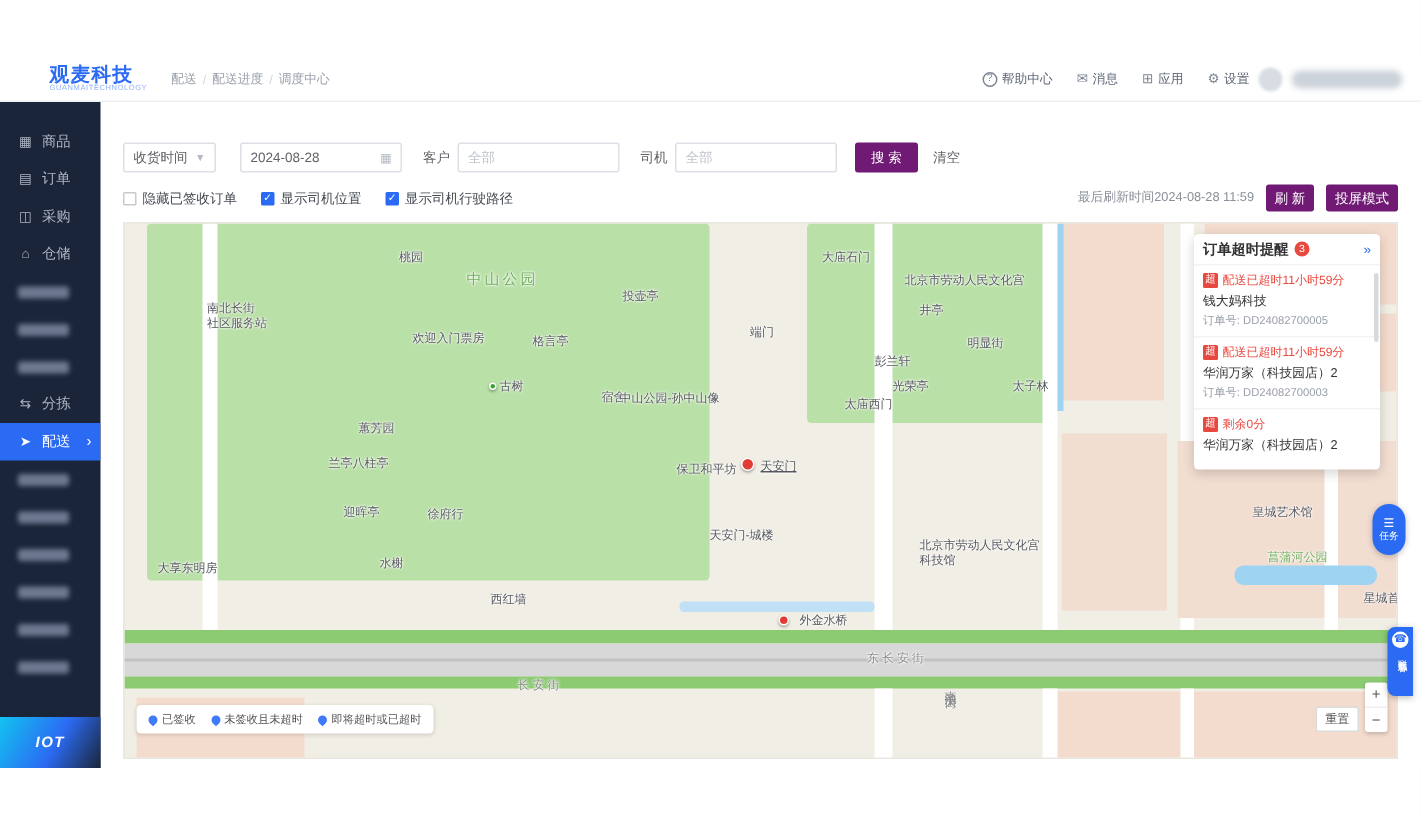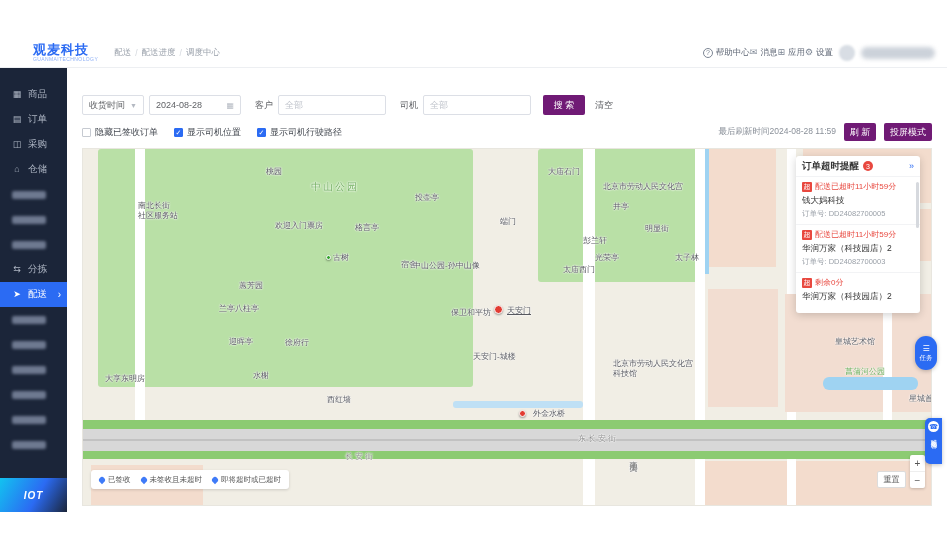--- a/index.html
+++ b/index.html
@@ -8,21 +8,21 @@
   .page{position:relative;width:947px;height:546px;background:#fff}
 
   
   .header{position:absolute;left:0;top:38px;width:947px;height:30px;background:#fff;
     border-bottom:1px solid #edeff2;display:flex;align-items:center;z-index:6}
   .logo{margin-left:33px;display:flex;flex-direction:column;line-height:1}
   .logo-cn{font-size:13px;font-weight:bold;color:#2b6bf3;letter-spacing:1px}
   .logo-en{font-size:5px;color:#8fb0f5;letter-spacing:.4px;margin-top:1px}
   .breadcrumb{margin-left:16px;font-size:8.5px;color:#9aa1ab;display:flex;gap:4px;align-items:center}
   .crumb-sep{color:#d2d6dc}
-  .header-actions{margin-left:auto;display:flex;align-items:center;gap:0;font-size:8.5px;color:#5f6775}
+  .header-actions{margin-left:auto;display:flex;align-items:center;gap:16px;font-size:8.5px;color:#5f6775}
   .hact{display:flex;align-items:center;gap:3px;cursor:pointer}
   .hact .ico{font-size:9px;color:#7d8694;line-height:1}
   .help-ico{width:10px;height:10px;border:1px solid #7d8694;border-radius:50%;font-size:7px;
     display:flex;align-items:center;justify-content:center;color:#7d8694}
   .user-wrap{display:flex;align-items:center;gap:6px;margin-left:6px;margin-right:12px}
   .avatar{width:16px;height:16px;border-radius:50%;background:#d8dde4;filter:blur(1px)}
   .user-blur{width:74px;height:12px;border-radius:6px;background:#ccd2da;filter:blur(2px)}
 
   
   .sidebar{position:absolute;left:0;top:68px;width:67px;height:444px;background:#1b2539;z-index:5;
@@ -39,21 +39,21 @@
     font-style:italic;font-size:10px;letter-spacing:1px}
 
   
   .main{position:absolute;left:67px;top:68px;width:880px;height:444px;background:#fff}
   .filter-bar{position:absolute;left:15px;top:26px;right:15px;height:22px;display:flex;
     align-items:center;font-size:9px;color:#333}
   .ctl{height:20px;border:1px solid #dcdfe6;border-radius:2px;background:#fff;display:flex;
     align-items:center;padding:0 6px;color:#606266}
   .sel{width:62px;justify-content:space-between;cursor:pointer}
   .caret{color:#b4b9c2;font-size:7px}
-  .date{width:92px;margin-left:5px;justify-content:space-between;cursor:pointer}
+  .date{width:108px;margin-left:16px;justify-content:space-between;cursor:pointer}
   .cal-ico{color:#b4b9c2;font-size:8px}
   .fl-label{margin-left:14px;margin-right:5px;color:#606266}
   .txtinput{width:108px}
   .txtinput input{border:none;outline:none;width:100%;font-size:9px;color:#333;font-family:inherit;background:transparent}
   .txtinput input::placeholder{color:#c0c4cc}
   .btn{border:none;border-radius:2px;background:#701a75;color:#fff;font-size:9px;cursor:pointer;font-family:inherit}
   .search-btn{width:42px;height:20px;margin-left:12px}
   .clear-btn{background:none;color:#606266;margin-left:10px;font-size:9px;border:none;cursor:pointer;font-family:inherit}
 
   .option-bar{position:absolute;left:15px;top:55px;right:15px;height:18px;display:flex;

